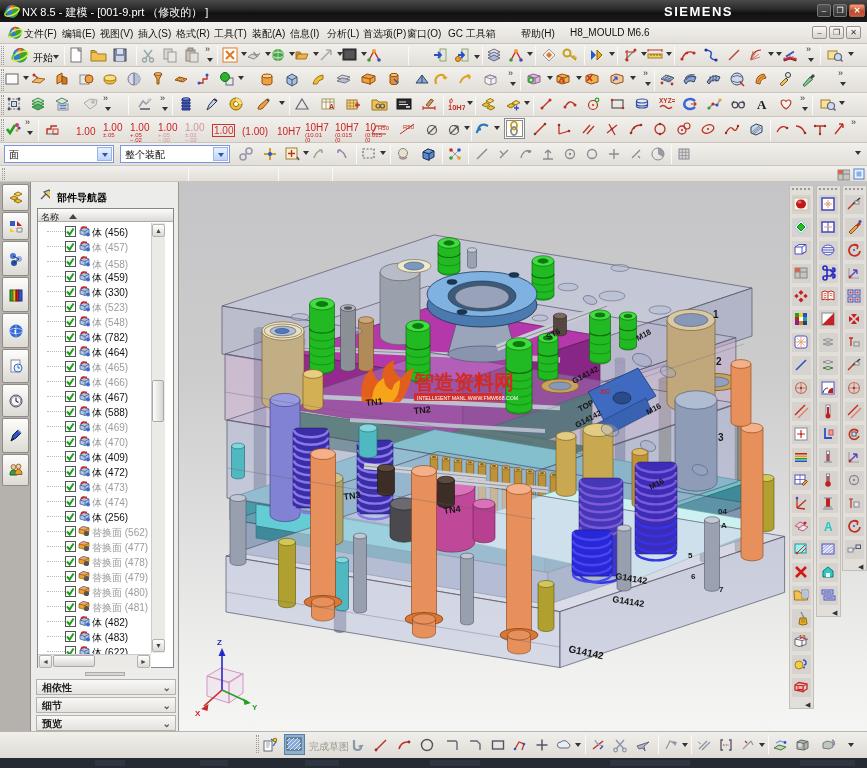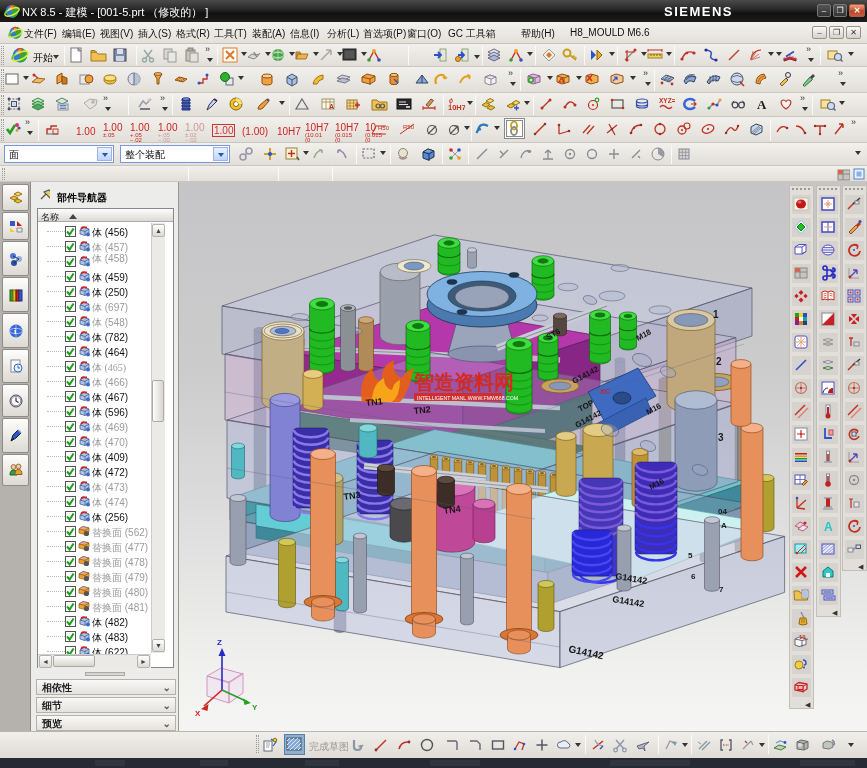--- a/index.html
+++ b/index.html
@@ -34,21 +34,21 @@
 <div id="titlebar" class="abs"></div>
 <div class="abs" style="left:4px;top:3px;"><svg width="16" height="16" viewBox="0 0 18 18">
       <circle cx="9" cy="9.3" r="7.2" fill="#2b7fd0"></circle>
       <path d="M 9 2.1 A 7.2 7.2 0 0 1 9 16.5 L 9 9.3 Z" fill="#2fa838"></path>
       <path d="M 5.5 3.2 Q 9 1 12.5 3.4 L 9 9.3 Z" fill="#d84028"></path>
       <path d="M 7 4 L 10.5 2.6 L 9 9.3 Z" fill="#f09030"></path>
       <ellipse cx="9" cy="10" rx="8.6" ry="3.6" fill="none" stroke="#d8e838" stroke-width="1.7" transform="rotate(-24 9 10)"></ellipse>
       <path d="M 1.5 13.5 Q 0.5 10.5 3.5 8.5" fill="none" stroke="#60c030" stroke-width="1.6"></path>
       <ellipse cx="6.5" cy="6.5" rx="2.2" ry="1.4" fill="rgba(255,255,255,0.45)" transform="rotate(-30 6.5 6.5)"></ellipse>
     </svg></div>
-<div id="titletext" class="abs">NX 8.5 - 建模 - [001-5.prt （修改的） ]</div>
+<div id="titletext" class="abs">NX 8.5 - 建模 - [001-9.prt （修改的） ]</div>
 <div id="siemens" class="abs">SIEMENS</div>
 <div class="abs" style="left:817px;top:4px;width:14px;height:13px;background:linear-gradient(180deg,#555,#333);border:1px solid #777;border-radius:2px;color:#fff;font-size:8px;text-align:center;line-height:11px;">‒</div>
 <div class="abs" style="left:833px;top:4px;width:14px;height:13px;background:linear-gradient(180deg,#555,#333);border:1px solid #777;border-radius:2px;color:#fff;font-size:8px;text-align:center;line-height:11px;">❐</div>
 <div class="abs" style="left:849px;top:4px;width:16px;height:13px;background:linear-gradient(180deg,#f0a080,#d05838 45%,#b84828 55%,#c85840);border:1px solid #a86048;border-radius:2px;color:#fff;font-size:8px;font-weight:bold;text-align:center;line-height:12px;">✕</div>
 <div id="menubar" class="abs"></div>
 <div class="abs" style="left:8px;top:25px;"><svg width="15" height="15" viewBox="0 0 18 18">
       <circle cx="9" cy="9.3" r="7.2" fill="#2b7fd0"></circle>
       <path d="M 9 2.1 A 7.2 7.2 0 0 1 9 16.5 L 9 9.3 Z" fill="#2fa838"></path>
       <path d="M 5.5 3.2 Q 9 1 12.5 3.4 L 9 9.3 Z" fill="#d84028"></path>
       <path d="M 7 4 L 10.5 2.6 L 9 9.3 Z" fill="#f09030"></path>
@@ -1135,21 +1135,21 @@
       <rect x="0.5" y="0.5" width="10" height="10" fill="#fff" stroke="#555"></rect>
       <path d="M2 5.5 l2.6 3 4-6" stroke="#18a018" stroke-width="2" fill="none"></path>
     </svg></div>
 <div class="abs" style="left:78px;top:255px;width:12px;height:12px;"><svg width="12" height="12" viewBox="0 0 12 12">
       <path d="M2 9 V5 l4-2.5 5 1.5 v4 L7 10.5 z" fill="#b0c4ec" stroke="#33507a" stroke-width="0.7"></path>
       <path d="M2 5 l5 1.5 4-2.5 M7 6.5 v4" stroke="#33507a" stroke-width="0.7" fill="none"></path>
       <path d="M3 4 a3.5 3.5 0 0 1 5-1.5" fill="none" stroke="#d02020" stroke-width="1.6"></path>
       <path d="M8.6 1 l0.6 2 -2 0.4" fill="#d02020"></path>
       <circle cx="10" cy="9.5" r="2" fill="#3868d8"></circle>
     </svg></div>
-<div class="abs gray" style="left:92px;top:252px;font-size:10px;white-space:nowrap;">体 (458)</div>
+<div class="abs gray" style="left:92px;top:258px;font-size:10px;white-space:nowrap;">体 (458)</div>
 <div class="abs" style="left:47px;top:276px;width:18px;border-top:1px dotted #bbb;"></div>
 <div class="abs" style="left:65px;top:271px;width:11px;height:11px;"><svg width="11" height="11" viewBox="0 0 11 11">
       <rect x="0.5" y="0.5" width="10" height="10" fill="#fff" stroke="#555"></rect>
       <path d="M2 5.5 l2.6 3 4-6" stroke="#18a018" stroke-width="2" fill="none"></path>
     </svg></div>
 <div class="abs" style="left:78px;top:270px;width:12px;height:12px;"><svg width="12" height="12" viewBox="0 0 12 12">
       <path d="M2 9 V5 l4-2.5 5 1.5 v4 L7 10.5 z" fill="#b0c4ec" stroke="#33507a" stroke-width="0.7"></path>
       <path d="M2 5 l5 1.5 4-2.5 M7 6.5 v4" stroke="#33507a" stroke-width="0.7" fill="none"></path>
       <path d="M3 4 a3.5 3.5 0 0 1 5-1.5" fill="none" stroke="#d02020" stroke-width="1.6"></path>
       <path d="M8.6 1 l0.6 2 -2 0.4" fill="#d02020"></path>
@@ -1161,34 +1161,34 @@
       <rect x="0.5" y="0.5" width="10" height="10" fill="#fff" stroke="#555"></rect>
       <path d="M2 5.5 l2.6 3 4-6" stroke="#18a018" stroke-width="2" fill="none"></path>
     </svg></div>
 <div class="abs" style="left:78px;top:285px;width:12px;height:12px;"><svg width="12" height="12" viewBox="0 0 12 12">
       <path d="M2 9 V5 l4-2.5 5 1.5 v4 L7 10.5 z" fill="#b0c4ec" stroke="#33507a" stroke-width="0.7"></path>
       <path d="M2 5 l5 1.5 4-2.5 M7 6.5 v4" stroke="#33507a" stroke-width="0.7" fill="none"></path>
       <path d="M3 4 a3.5 3.5 0 0 1 5-1.5" fill="none" stroke="#d02020" stroke-width="1.6"></path>
       <path d="M8.6 1 l0.6 2 -2 0.4" fill="#d02020"></path>
       <circle cx="10" cy="9.5" r="2" fill="#3868d8"></circle>
     </svg></div>
-<div class="abs black" style="left:92px;top:286px;font-size:10px;white-space:nowrap;">体 (250)</div>
+<div class="abs black" style="left:92px;top:286px;font-size:10px;white-space:nowrap;">体 (330)</div>
 <div class="abs" style="left:47px;top:306px;width:18px;border-top:1px dotted #bbb;"></div>
 <div class="abs" style="left:65px;top:301px;width:11px;height:11px;"><svg width="11" height="11" viewBox="0 0 11 11">
       <rect x="0.5" y="0.5" width="10" height="10" fill="#fff" stroke="#555"></rect>
       <path d="M2 5.5 l2.6 3 4-6" stroke="#18a018" stroke-width="2" fill="none"></path>
     </svg></div>
 <div class="abs" style="left:78px;top:300px;width:12px;height:12px;"><svg width="12" height="12" viewBox="0 0 12 12">
       <path d="M2 9 V5 l4-2.5 5 1.5 v4 L7 10.5 z" fill="#b0c4ec" stroke="#33507a" stroke-width="0.7"></path>
       <path d="M2 5 l5 1.5 4-2.5 M7 6.5 v4" stroke="#33507a" stroke-width="0.7" fill="none"></path>
       <path d="M3 4 a3.5 3.5 0 0 1 5-1.5" fill="none" stroke="#d02020" stroke-width="1.6"></path>
       <path d="M8.6 1 l0.6 2 -2 0.4" fill="#d02020"></path>
       <circle cx="10" cy="9.5" r="2" fill="#3868d8"></circle>
     </svg></div>
-<div class="abs gray" style="left:92px;top:301px;font-size:10px;white-space:nowrap;">体 (697)</div>
+<div class="abs gray" style="left:92px;top:301px;font-size:10px;white-space:nowrap;">体 (523)</div>
 <div class="abs" style="left:47px;top:321px;width:18px;border-top:1px dotted #bbb;"></div>
 <div class="abs" style="left:65px;top:316px;width:11px;height:11px;"><svg width="11" height="11" viewBox="0 0 11 11">
       <rect x="0.5" y="0.5" width="10" height="10" fill="#fff" stroke="#555"></rect>
       <path d="M2 5.5 l2.6 3 4-6" stroke="#18a018" stroke-width="2" fill="none"></path>
     </svg></div>
 <div class="abs" style="left:78px;top:315px;width:12px;height:12px;"><svg width="12" height="12" viewBox="0 0 12 12">
       <path d="M2 9 V5 l4-2.5 5 1.5 v4 L7 10.5 z" fill="#b0c4ec" stroke="#33507a" stroke-width="0.7"></path>
       <path d="M2 5 l5 1.5 4-2.5 M7 6.5 v4" stroke="#33507a" stroke-width="0.7" fill="none"></path>
       <path d="M3 4 a3.5 3.5 0 0 1 5-1.5" fill="none" stroke="#d02020" stroke-width="1.6"></path>
       <path d="M8.6 1 l0.6 2 -2 0.4" fill="#d02020"></path>
@@ -1226,21 +1226,21 @@
       <rect x="0.5" y="0.5" width="10" height="10" fill="#fff" stroke="#555"></rect>
       <path d="M2 5.5 l2.6 3 4-6" stroke="#18a018" stroke-width="2" fill="none"></path>
     </svg></div>
 <div class="abs" style="left:78px;top:360px;width:12px;height:12px;"><svg width="12" height="12" viewBox="0 0 12 12">
       <path d="M2 9 V5 l4-2.5 5 1.5 v4 L7 10.5 z" fill="#b0c4ec" stroke="#33507a" stroke-width="0.7"></path>
       <path d="M2 5 l5 1.5 4-2.5 M7 6.5 v4" stroke="#33507a" stroke-width="0.7" fill="none"></path>
       <path d="M3 4 a3.5 3.5 0 0 1 5-1.5" fill="none" stroke="#d02020" stroke-width="1.6"></path>
       <path d="M8.6 1 l0.6 2 -2 0.4" fill="#d02020"></path>
       <circle cx="10" cy="9.5" r="2" fill="#3868d8"></circle>
     </svg></div>
-<div class="abs gray" style="left:92px;top:361px;font-size:10px;white-space:nowrap;font-family:Liberation Serif, serif;">体 (465)</div>
+<div class="abs gray" style="left:92px;top:361px;font-size:10px;white-space:nowrap;">体 (465)</div>
 <div class="abs" style="left:47px;top:381px;width:18px;border-top:1px dotted #bbb;"></div>
 <div class="abs" style="left:65px;top:376px;width:11px;height:11px;"><svg width="11" height="11" viewBox="0 0 11 11">
       <rect x="0.5" y="0.5" width="10" height="10" fill="#fff" stroke="#555"></rect>
       <path d="M2 5.5 l2.6 3 4-6" stroke="#18a018" stroke-width="2" fill="none"></path>
     </svg></div>
 <div class="abs" style="left:78px;top:375px;width:12px;height:12px;"><svg width="12" height="12" viewBox="0 0 12 12">
       <path d="M2 9 V5 l4-2.5 5 1.5 v4 L7 10.5 z" fill="#b0c4ec" stroke="#33507a" stroke-width="0.7"></path>
       <path d="M2 5 l5 1.5 4-2.5 M7 6.5 v4" stroke="#33507a" stroke-width="0.7" fill="none"></path>
       <path d="M3 4 a3.5 3.5 0 0 1 5-1.5" fill="none" stroke="#d02020" stroke-width="1.6"></path>
       <path d="M8.6 1 l0.6 2 -2 0.4" fill="#d02020"></path>
@@ -1265,21 +1265,21 @@
       <rect x="0.5" y="0.5" width="10" height="10" fill="#fff" stroke="#555"></rect>
       <path d="M2 5.5 l2.6 3 4-6" stroke="#18a018" stroke-width="2" fill="none"></path>
     </svg></div>
 <div class="abs" style="left:78px;top:405px;width:12px;height:12px;"><svg width="12" height="12" viewBox="0 0 12 12">
       <path d="M2 9 V5 l4-2.5 5 1.5 v4 L7 10.5 z" fill="#b0c4ec" stroke="#33507a" stroke-width="0.7"></path>
       <path d="M2 5 l5 1.5 4-2.5 M7 6.5 v4" stroke="#33507a" stroke-width="0.7" fill="none"></path>
       <path d="M3 4 a3.5 3.5 0 0 1 5-1.5" fill="none" stroke="#d02020" stroke-width="1.6"></path>
       <path d="M8.6 1 l0.6 2 -2 0.4" fill="#d02020"></path>
       <circle cx="10" cy="9.5" r="2" fill="#3868d8"></circle>
     </svg></div>
-<div class="abs black" style="left:92px;top:406px;font-size:10px;white-space:nowrap;">体 (596)</div>
+<div class="abs black" style="left:92px;top:406px;font-size:10px;white-space:nowrap;">体 (588)</div>
 <div class="abs" style="left:47px;top:426px;width:18px;border-top:1px dotted #bbb;"></div>
 <div class="abs" style="left:65px;top:421px;width:11px;height:11px;"><svg width="11" height="11" viewBox="0 0 11 11">
       <rect x="0.5" y="0.5" width="10" height="10" fill="#fff" stroke="#555"></rect>
       <path d="M2 5.5 l2.6 3 4-6" stroke="#18a018" stroke-width="2" fill="none"></path>
     </svg></div>
 <div class="abs" style="left:78px;top:420px;width:12px;height:12px;"><svg width="12" height="12" viewBox="0 0 12 12">
       <path d="M2 9 V5 l4-2.5 5 1.5 v4 L7 10.5 z" fill="#b0c4ec" stroke="#33507a" stroke-width="0.7"></path>
       <path d="M2 5 l5 1.5 4-2.5 M7 6.5 v4" stroke="#33507a" stroke-width="0.7" fill="none"></path>
       <path d="M3 4 a3.5 3.5 0 0 1 5-1.5" fill="none" stroke="#d02020" stroke-width="1.6"></path>
       <path d="M8.6 1 l0.6 2 -2 0.4" fill="#d02020"></path>

